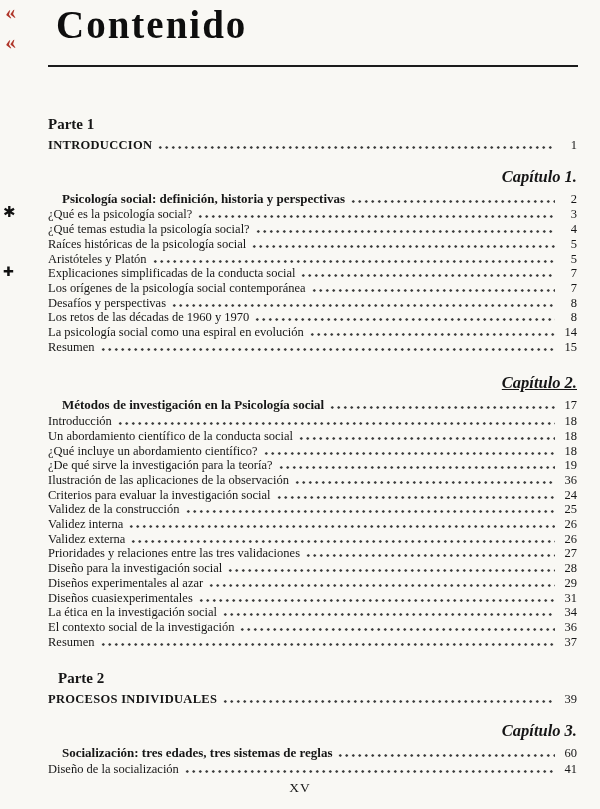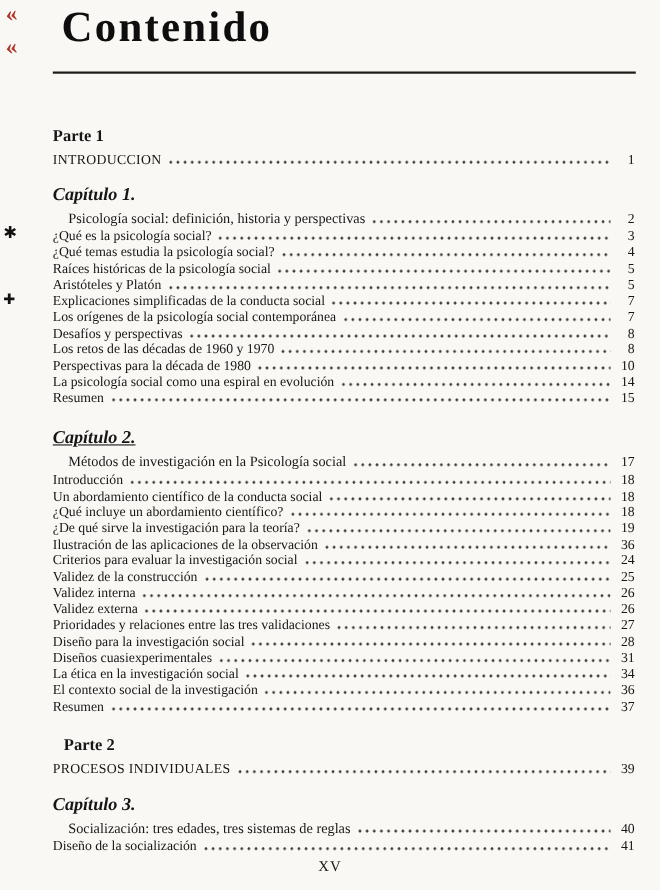--- a/index.html
+++ b/index.html
@@ -54,32 +54,33 @@
     line-height: 19px;
   }
   .part.gap-top { margin-top: 20px; margin-left: 10px; }
   .chapter {
     font-weight: bold;
     font-style: italic;
     font-size: 16.5px;
     margin-top: 13px;
     margin-bottom: 5px;
     line-height: 21px;
+    text-align: right;
   }
   .chapter.gap-top { margin-top: 18px; text-decoration: underline; }
   .row {
     position: relative;
     display: flex;
     align-items: baseline;
     line-height: 14.7px;
     white-space: nowrap;
   }
-  .row.part-entry .text { font-weight: normal; letter-spacing: 0.3px; }
+  .row.part-entry .text { font-weight: bold; letter-spacing: 0.3px; }
   .row.part-entry { margin-top: 4px; margin-bottom: 2px; }
-  .row.chapter-title .text { font-weight: normal; font-size: 13px; }
+  .row.chapter-title .text { font-weight: bold; font-size: 13px; }
   .row.chapter-title { padding-left: 14px; margin-bottom: 1px; }
   .text { flex: 0 0 auto; }
   .leader {
     flex: 1 1 auto;
     min-width: 8px;
     margin: 0 4px 0 5px;
     height: 11px;
     background-image: radial-gradient(circle, #3a3a3a 1.05px, rgba(0,0,0,0) 1.45px);
     background-size: 6.5px 3px;
     background-repeat: repeat-x;
@@ -169,25 +170,20 @@
         <span class="text">Desafíos y perspectivas</span>
         <span class="leader"></span>
         <span class="pageno">8</span>
       </div>
       <div class="row">
         <span class="text">Los retos de las décadas de 1960 y 1970</span>
         <span class="leader"></span>
         <span class="pageno">8</span>
       </div>
       <div class="row">
-        <span class="text">Perspectivas para la década de 1980</span>
-        <span class="leader"></span>
-        <span class="pageno">10</span>
-      </div>
-      <div class="row">
         <span class="text">La psicología social como una espiral en evolución</span>
         <span class="leader"></span>
         <span class="pageno">14</span>
       </div>
       <div class="row">
         <span class="text">Resumen</span>
         <span class="leader"></span>
         <span class="pageno">15</span>
       </div>
       <div class="chapter gap-top">Capítulo 2.</div>
@@ -245,20 +241,25 @@
         <span class="text">Prioridades y relaciones entre las tres validaciones</span>
         <span class="leader"></span>
         <span class="pageno">27</span>
       </div>
       <div class="row">
         <span class="text">Diseño para la investigación social</span>
         <span class="leader"></span>
         <span class="pageno">28</span>
       </div>
       <div class="row">
+        <span class="text">Diseños experimentales al azar</span>
+        <span class="leader"></span>
+        <span class="pageno">29</span>
+      </div>
+      <div class="row">
         <span class="text">Diseños cuasiexperimentales</span>
         <span class="leader"></span>
         <span class="pageno">31</span>
       </div>
       <div class="row">
         <span class="text">La ética en la investigación social</span>
         <span class="leader"></span>
         <span class="pageno">34</span>
       </div>
       <div class="row">
@@ -274,21 +275,21 @@
       <div class="part gap-top">Parte 2</div>
       <div class="row part-entry">
         <span class="text">PROCESOS INDIVIDUALES</span>
         <span class="leader"></span>
         <span class="pageno">39</span>
       </div>
       <div class="chapter">Capítulo 3.</div>
       <div class="row chapter-title">
         <span class="text">Socialización: tres edades, tres sistemas de reglas</span>
         <span class="leader"></span>
-        <span class="pageno">40</span>
+        <span class="pageno">60</span>
       </div>
       <div class="row">
         <span class="text">Diseño de la socialización</span>
         <span class="leader"></span>
         <span class="pageno">41</span>
       </div>
     </div>
 
   <div class="footer-pageno">XV</div>
 

